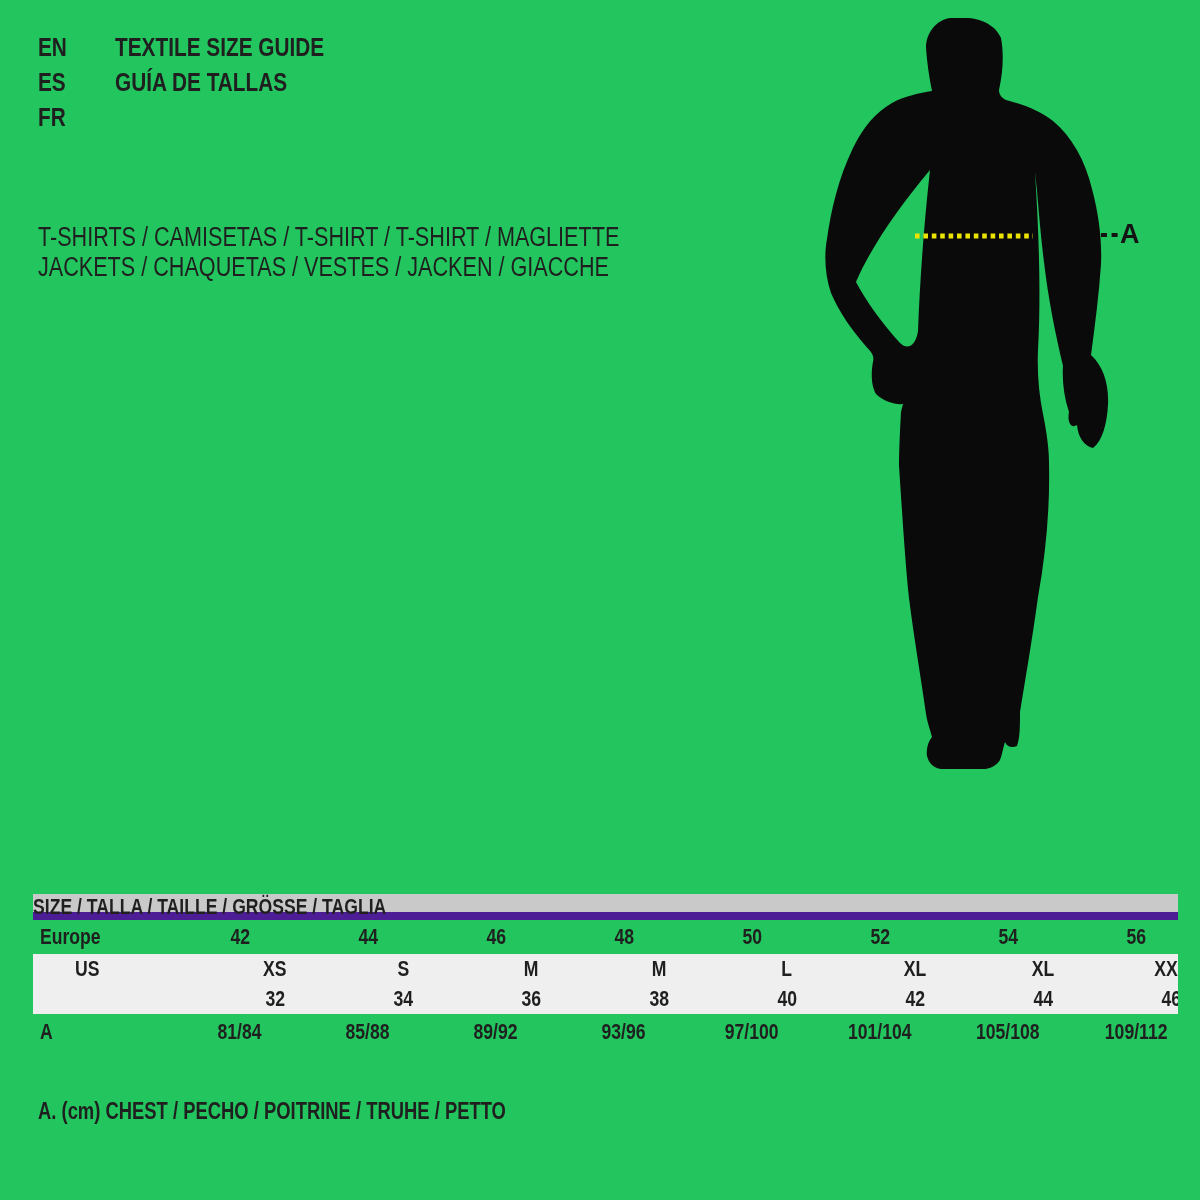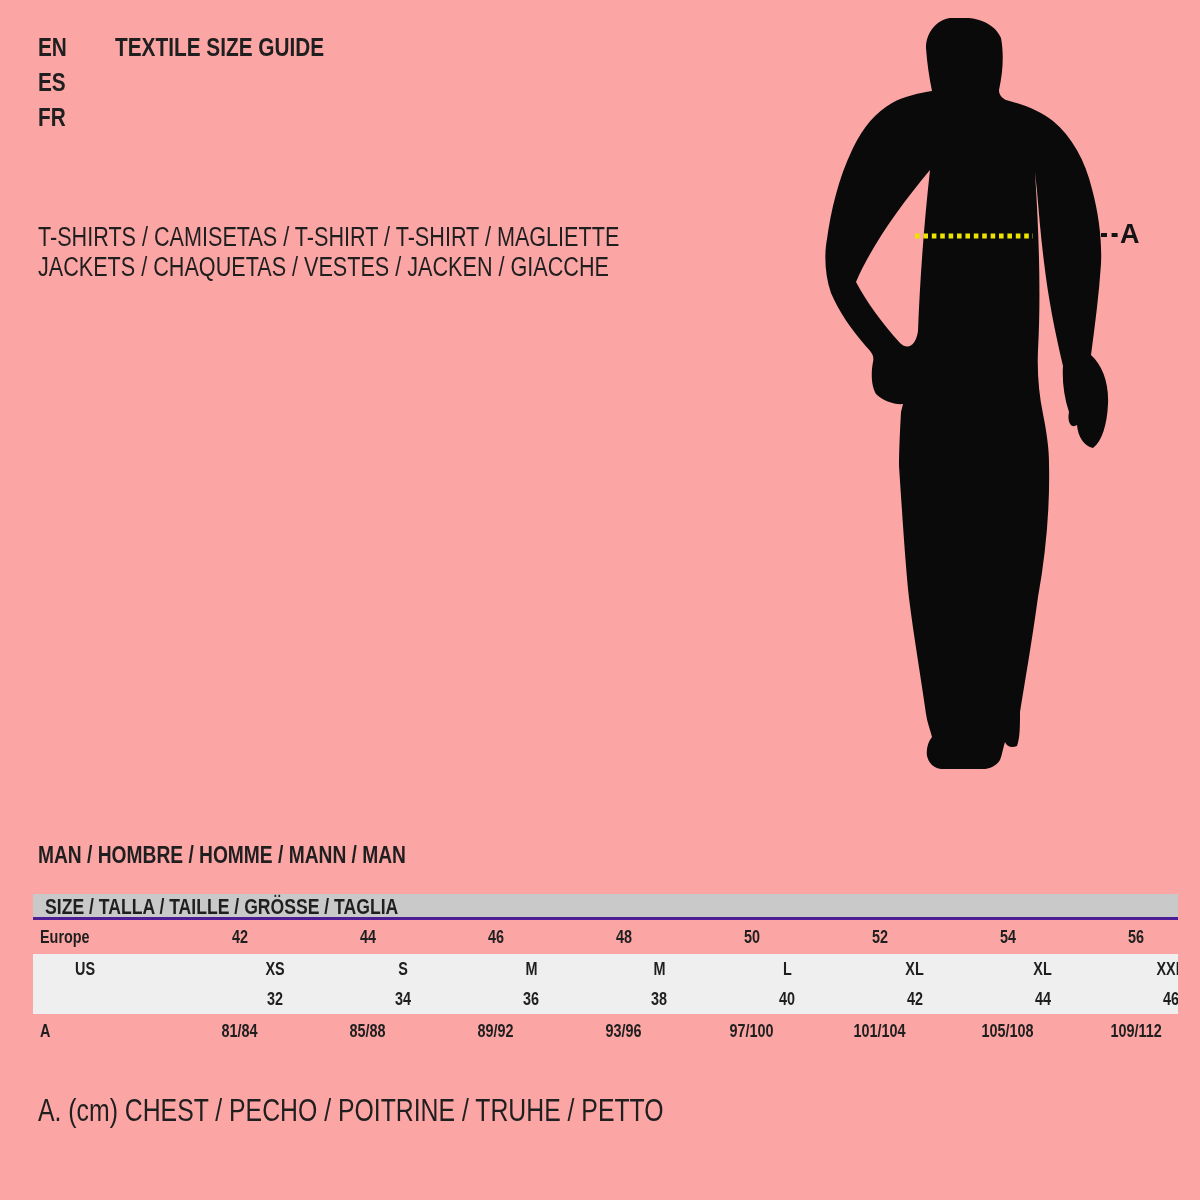--- a/index.html
+++ b/index.html
@@ -1,17 +1,17 @@
 <!DOCTYPE html>
 <html><head>
 <meta charset="utf-8">
 <style>
   html,body{margin:0;padding:0;background:#ffffff;}
   #canvas{
-    position:relative;width:1200px;height:1200px;background:#fca5a5;overflow:hidden;
+    position:relative;width:1200px;height:1200px;background:#22c55e;overflow:hidden;
     font-family:"Liberation Sans","DejaVu Sans",sans-serif;color:#1f1f1f;
   }
   .cx{display:inline-block;transform:scaleX(0.8);transform-origin:50% 50%;white-space:nowrap;}
   .cxl{display:inline-block;transform:scaleX(0.8);transform-origin:0 50%;white-space:nowrap;}
 
   
   .lang-block{position:absolute;left:38px;top:30px;}
   .lang-row{display:flex;height:34.75px;line-height:34.75px;font-size:26px;font-weight:bold;}
   .lang-code{width:77px;}
 
@@ -21,46 +21,47 @@
   
   .figure-svg{position:absolute;left:820px;top:0;}
   .measure-label{position:absolute;left:1120px;top:219px;font-size:27px;font-weight:bold;color:#141414;}
 
   
   .man-heading{position:absolute;left:38px;top:842px;font-size:24px;font-weight:bold;line-height:26px;}
 
   
   .size-table{position:absolute;left:33px;top:894px;width:1145px;overflow:hidden;}
   .size-table-header{
-    height:26px;line-height:26px;background:#c9c9c9;border-bottom:3px solid #4c1d95;
-    font-size:22px;font-weight:bold;padding-left:12px;width:1167px;box-sizing:border-box;
+    height:26px;line-height:26px;background:#c9c9c9;border-bottom:8px solid #4c1d95;
+    font-size:22px;font-weight:bold;padding-left:0;width:1167px;box-sizing:border-box;
   }
   .t-row{display:grid;grid-template-columns:143px repeat(8,128px);width:1167px;}
   .t-row.h34{height:34px;}
   .t-row.h30{height:30px;padding-left:35px;}
   .t-row.h35{height:35px;}
   .t-row.shaded{background:#efefef;}
-  .t-cell{display:flex;align-items:center;justify-content:center;font-size:18px;font-weight:bold;}
+  .t-cell{display:flex;align-items:center;justify-content:center;font-size:22px;font-weight:bold;}
   .t-cell.label{justify-content:flex-start;padding-left:7px;}
 
   
-  .footnote{position:absolute;left:38px;top:1098px;font-size:31px;font-weight:normal;line-height:26px;}
+  .footnote{position:absolute;left:38px;top:1098px;font-size:23px;font-weight:bold;line-height:26px;}
 </style>
 </head>
 <body>
 
 <div id="canvas">
 
   <div class="lang-block">
     <div class="lang-row">
       <span class="lang-code"><span class="cxl">EN</span></span>
       <span><span class="cxl">TEXTILE SIZE GUIDE</span></span>
     </div>
     <div class="lang-row">
       <span class="lang-code"><span class="cxl">ES</span></span>
+      <span><span class="cxl">GUÍA DE TALLAS</span></span>
     </div>
     <div class="lang-row">
       <span class="lang-code"><span class="cxl">FR</span></span>
     </div>
   </div>
 
   <div class="cat-block">
     <div><span class="cxl">T-SHIRTS / CAMISETAS / T-SHIRT / T-SHIRT / MAGLIETTE</span></div>
     <div><span class="cxl">JACKETS / CHAQUETAS / VESTES / JACKEN / GIACCHE</span></div>
   </div>
@@ -115,21 +116,20 @@
       C 104 224 100 279 98 331
       C 96 345 88 351 80 343
       C 62 323 46 301 36 282
       C 50 249 78 208 110 170
       Z"></path>
     <line x1="95" y1="236" x2="213" y2="236" stroke="#ece400" stroke-width="5" stroke-dasharray="4.6 3.8"></line>
     <line x1="281" y1="235" x2="302" y2="235" stroke="#131313" stroke-width="4" stroke-dasharray="6 4.6"></line>
   </svg>
   <div class="measure-label">A</div>
 
-  <div class="man-heading"><span class="cxl">MAN / HOMBRE / HOMME / MANN / MAN</span></div>
 
   <div class="size-table">
     <div class="size-table-header"><span class="cxl">SIZE / TALLA / TAILLE / GRÖSSE / TAGLIA</span></div>
 
     <div class="t-row h34">
       <div class="t-cell label">
           <span class="cxl">Europe</span>
         </div>
       <div class="t-cell">
           <span class="cx">42</span>

